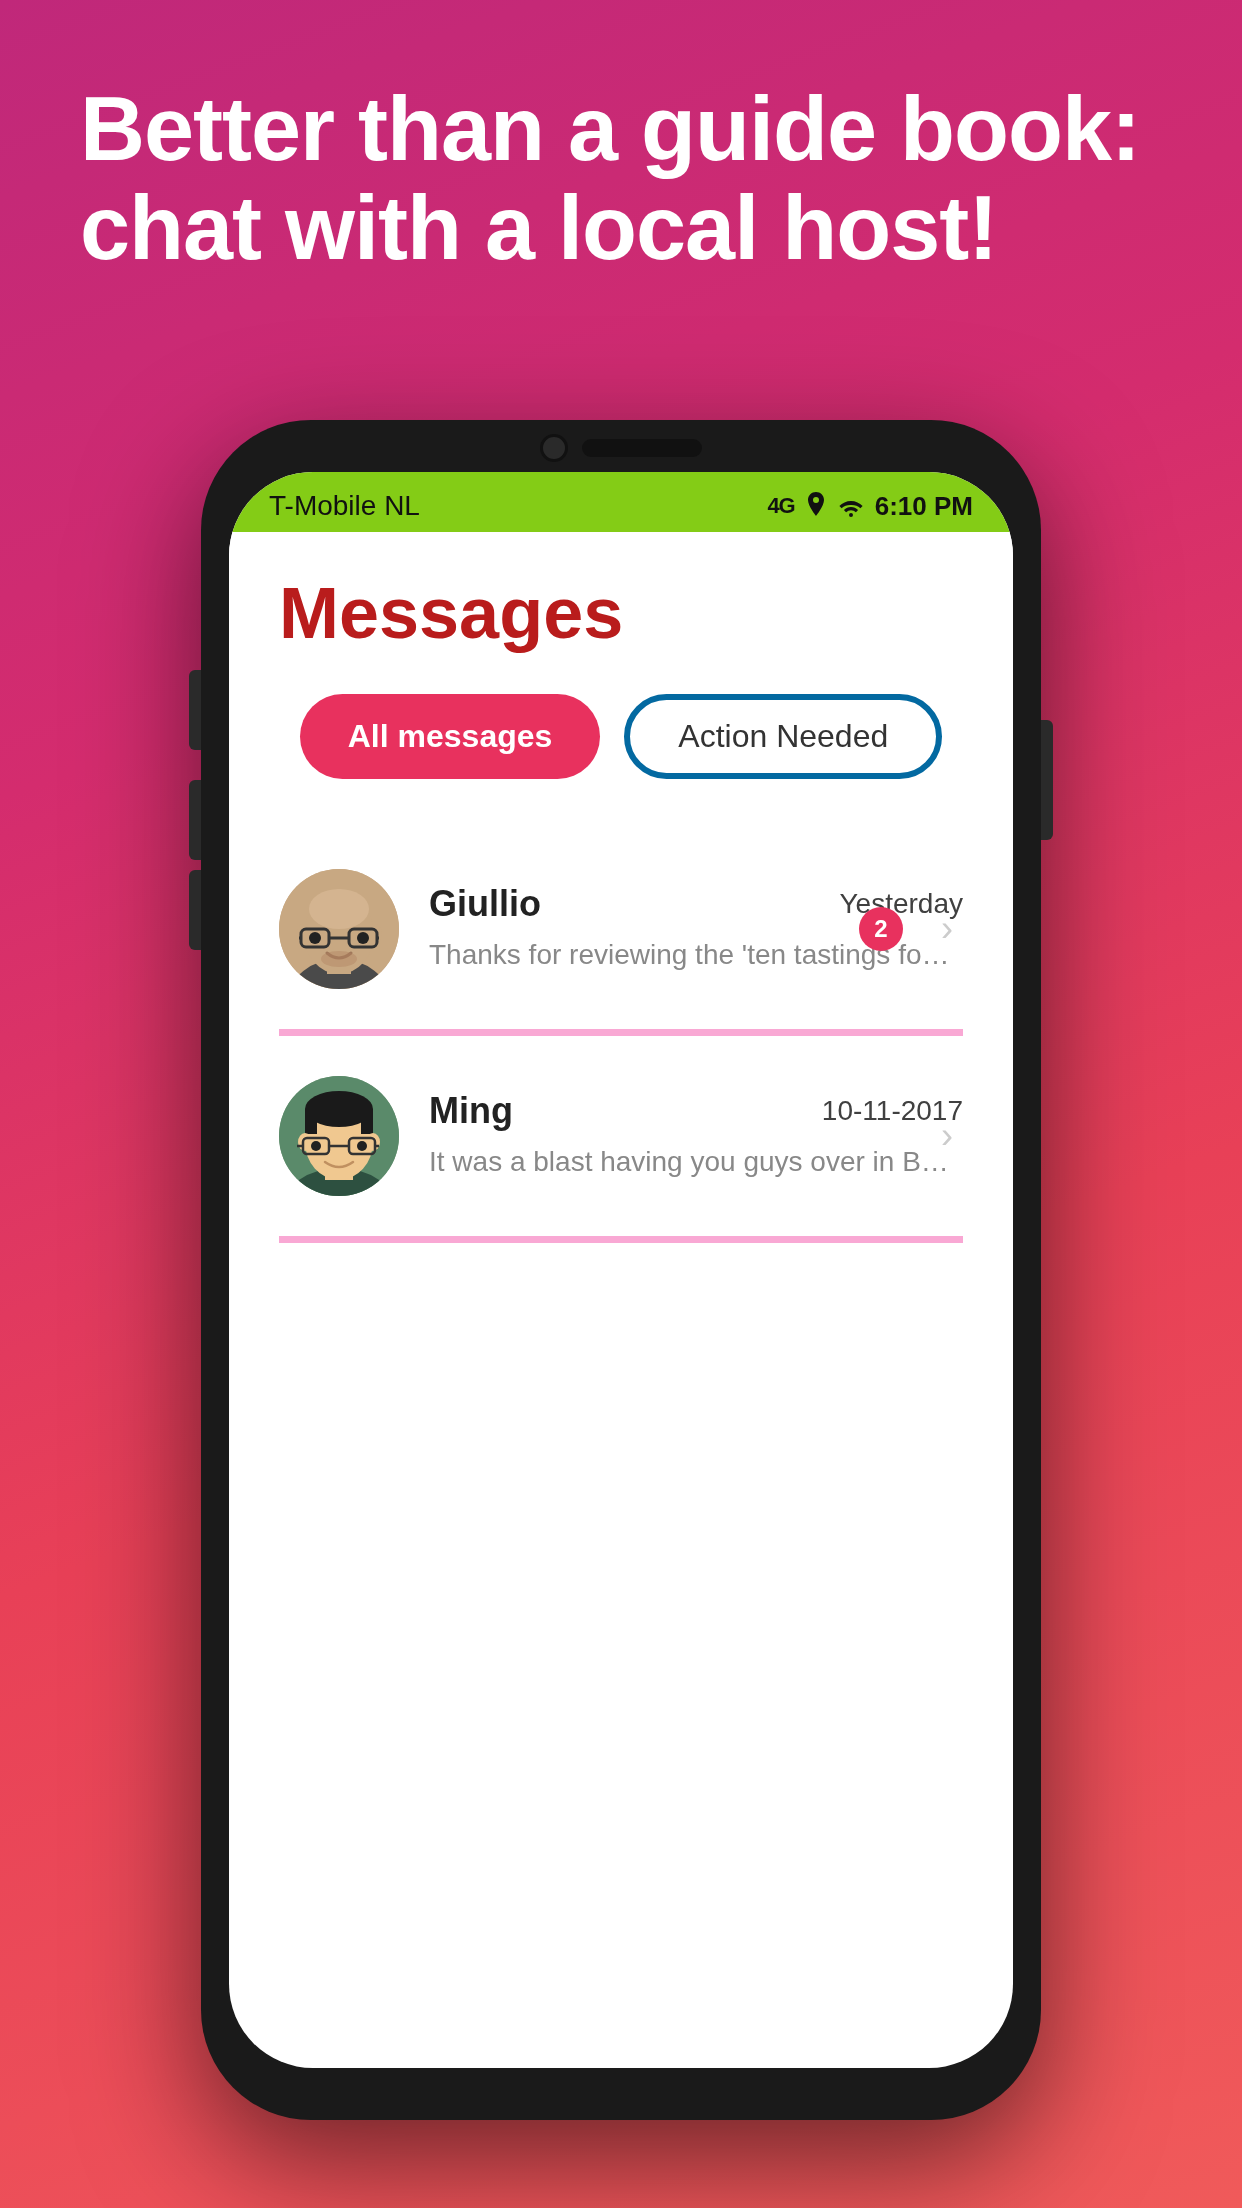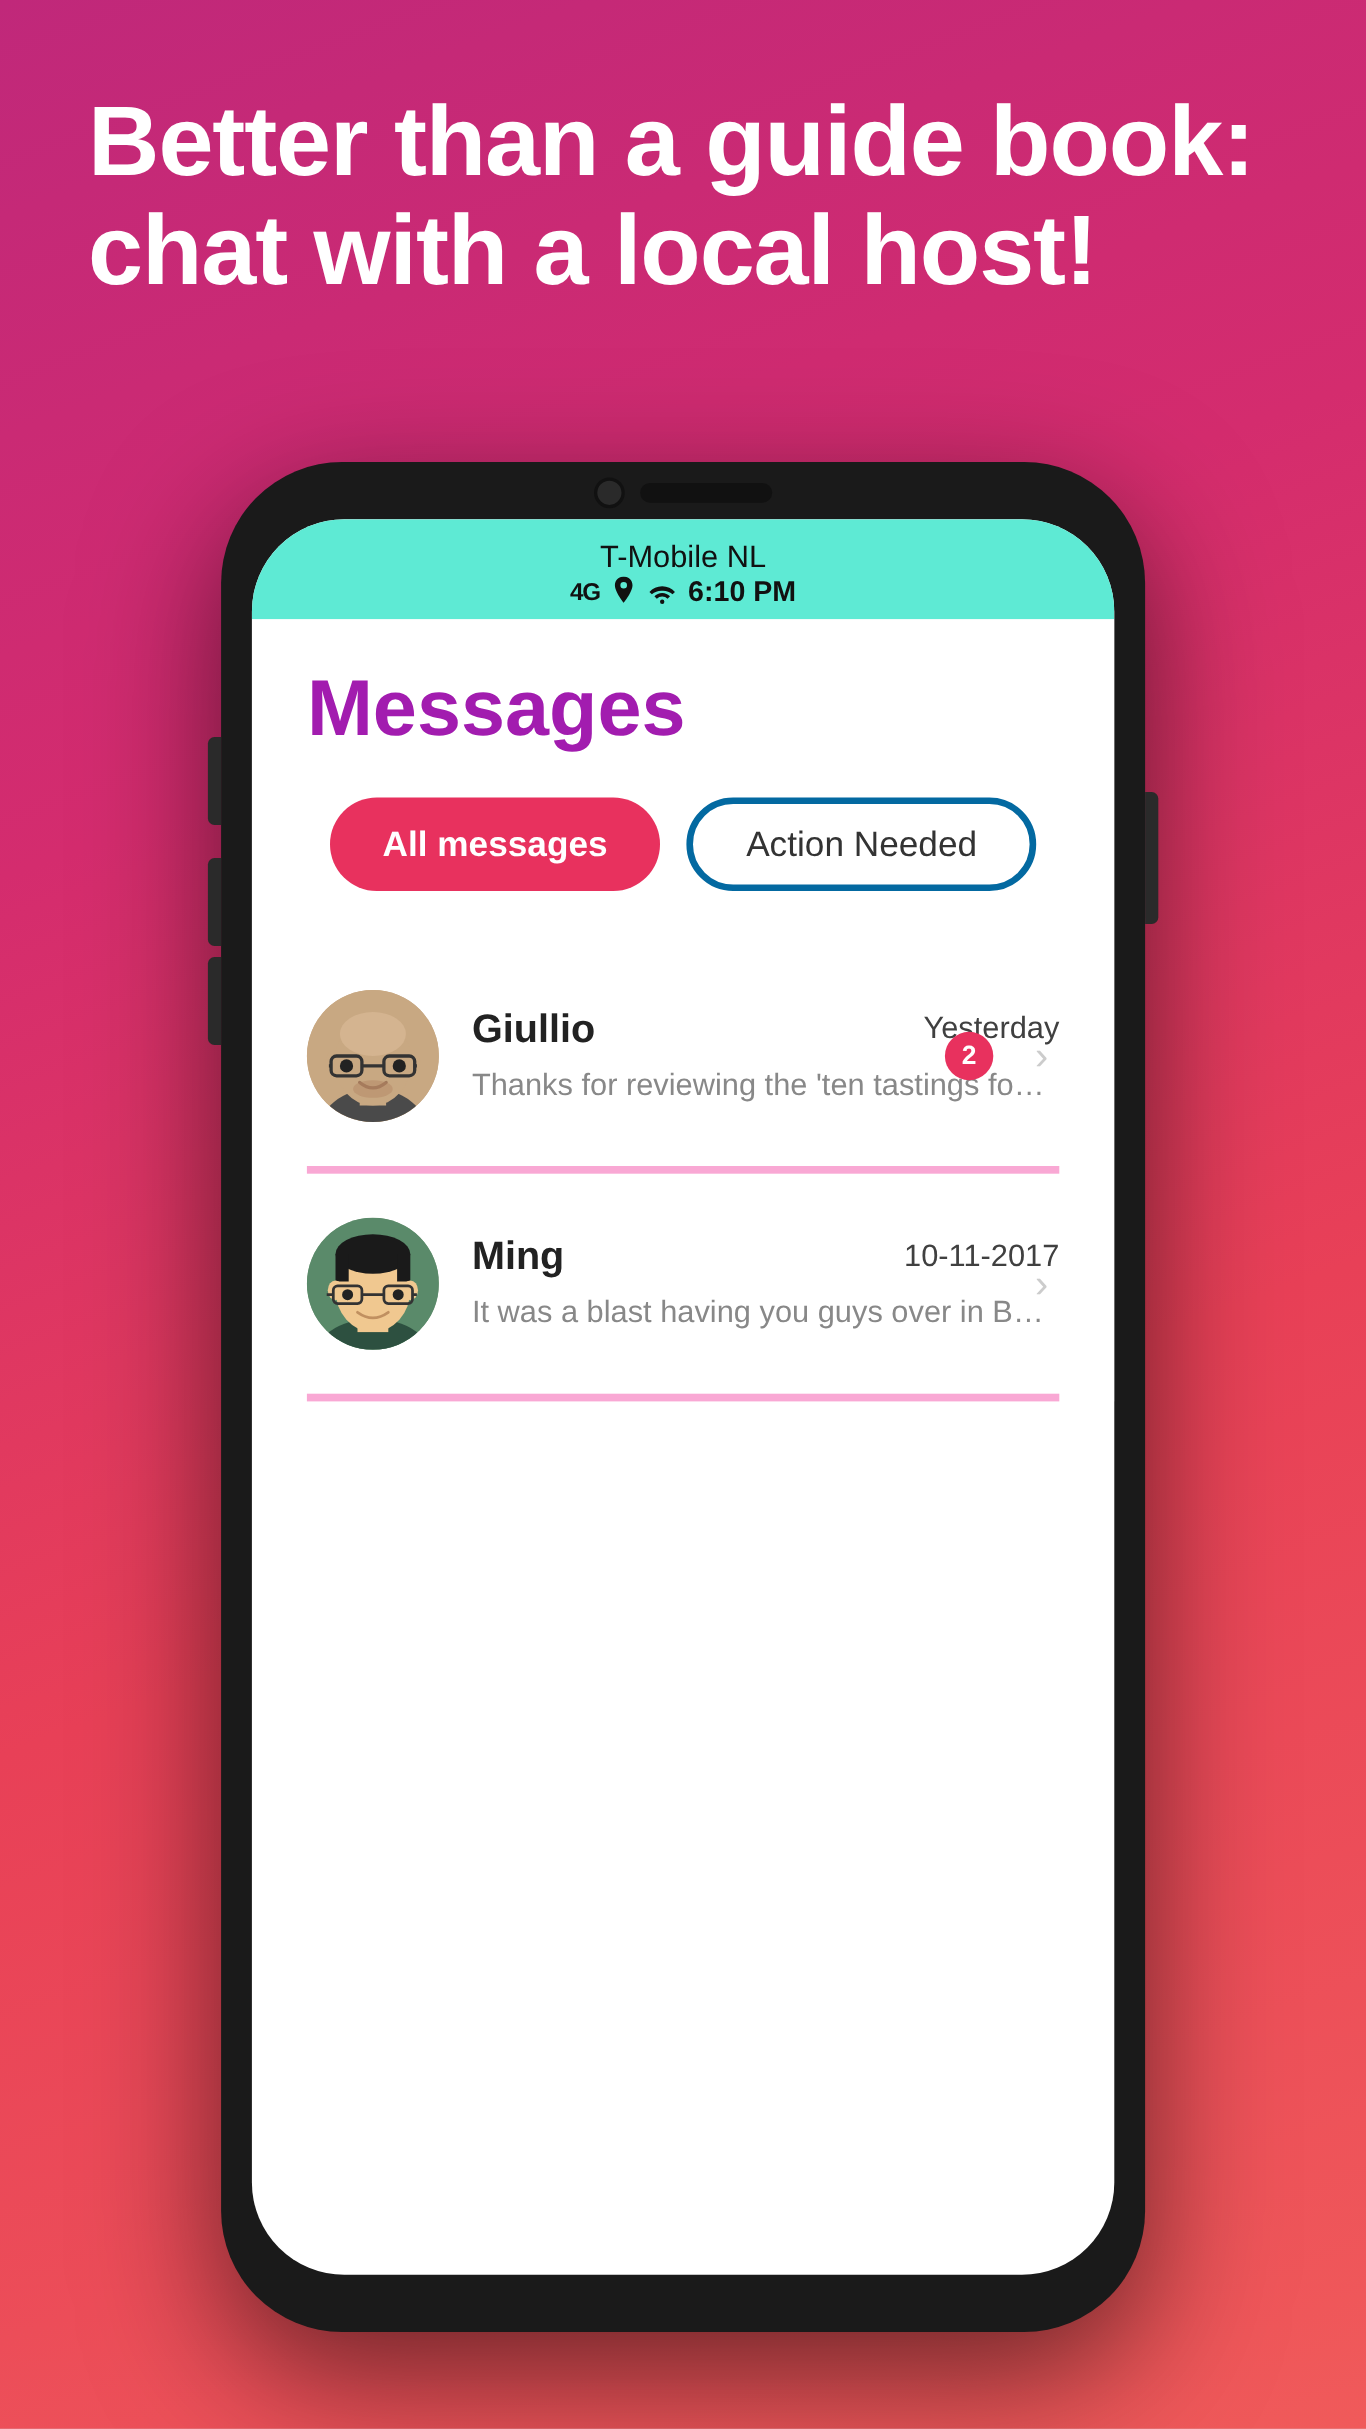--- a/index.html
+++ b/index.html
@@ -107,25 +107,24 @@
       background: #111;
       border-radius: 9px;
     }
 
     
     .status-bar {
       display: flex;
       justify-content: space-between;
       align-items: center;
       padding: 18px 40px 10px 40px;
-      background: #5eead4;
+      background: #84cc16;
       font-size: 28px;
       font-weight: 600;
       color: #111;
-      flex-direction: column;
     }
 
     .status-left {
       font-size: 28px;
       font-weight: 500;
     }
 
     .status-right {
       display: flex;
       align-items: center;
@@ -136,21 +135,21 @@
 
     
     .app-content {
       padding: 40px 50px 0 50px;
       background: #fff;
     }
 
     .messages-title {
       font-size: 72px;
       font-weight: 800;
-      color: #a21caf;
+      color: #b91c1c;
       margin-bottom: 40px;
     }
 
     
     .filter-tabs {
       display: flex;
       gap: 24px;
       margin-bottom: 50px;
       justify-content: center;
     }

